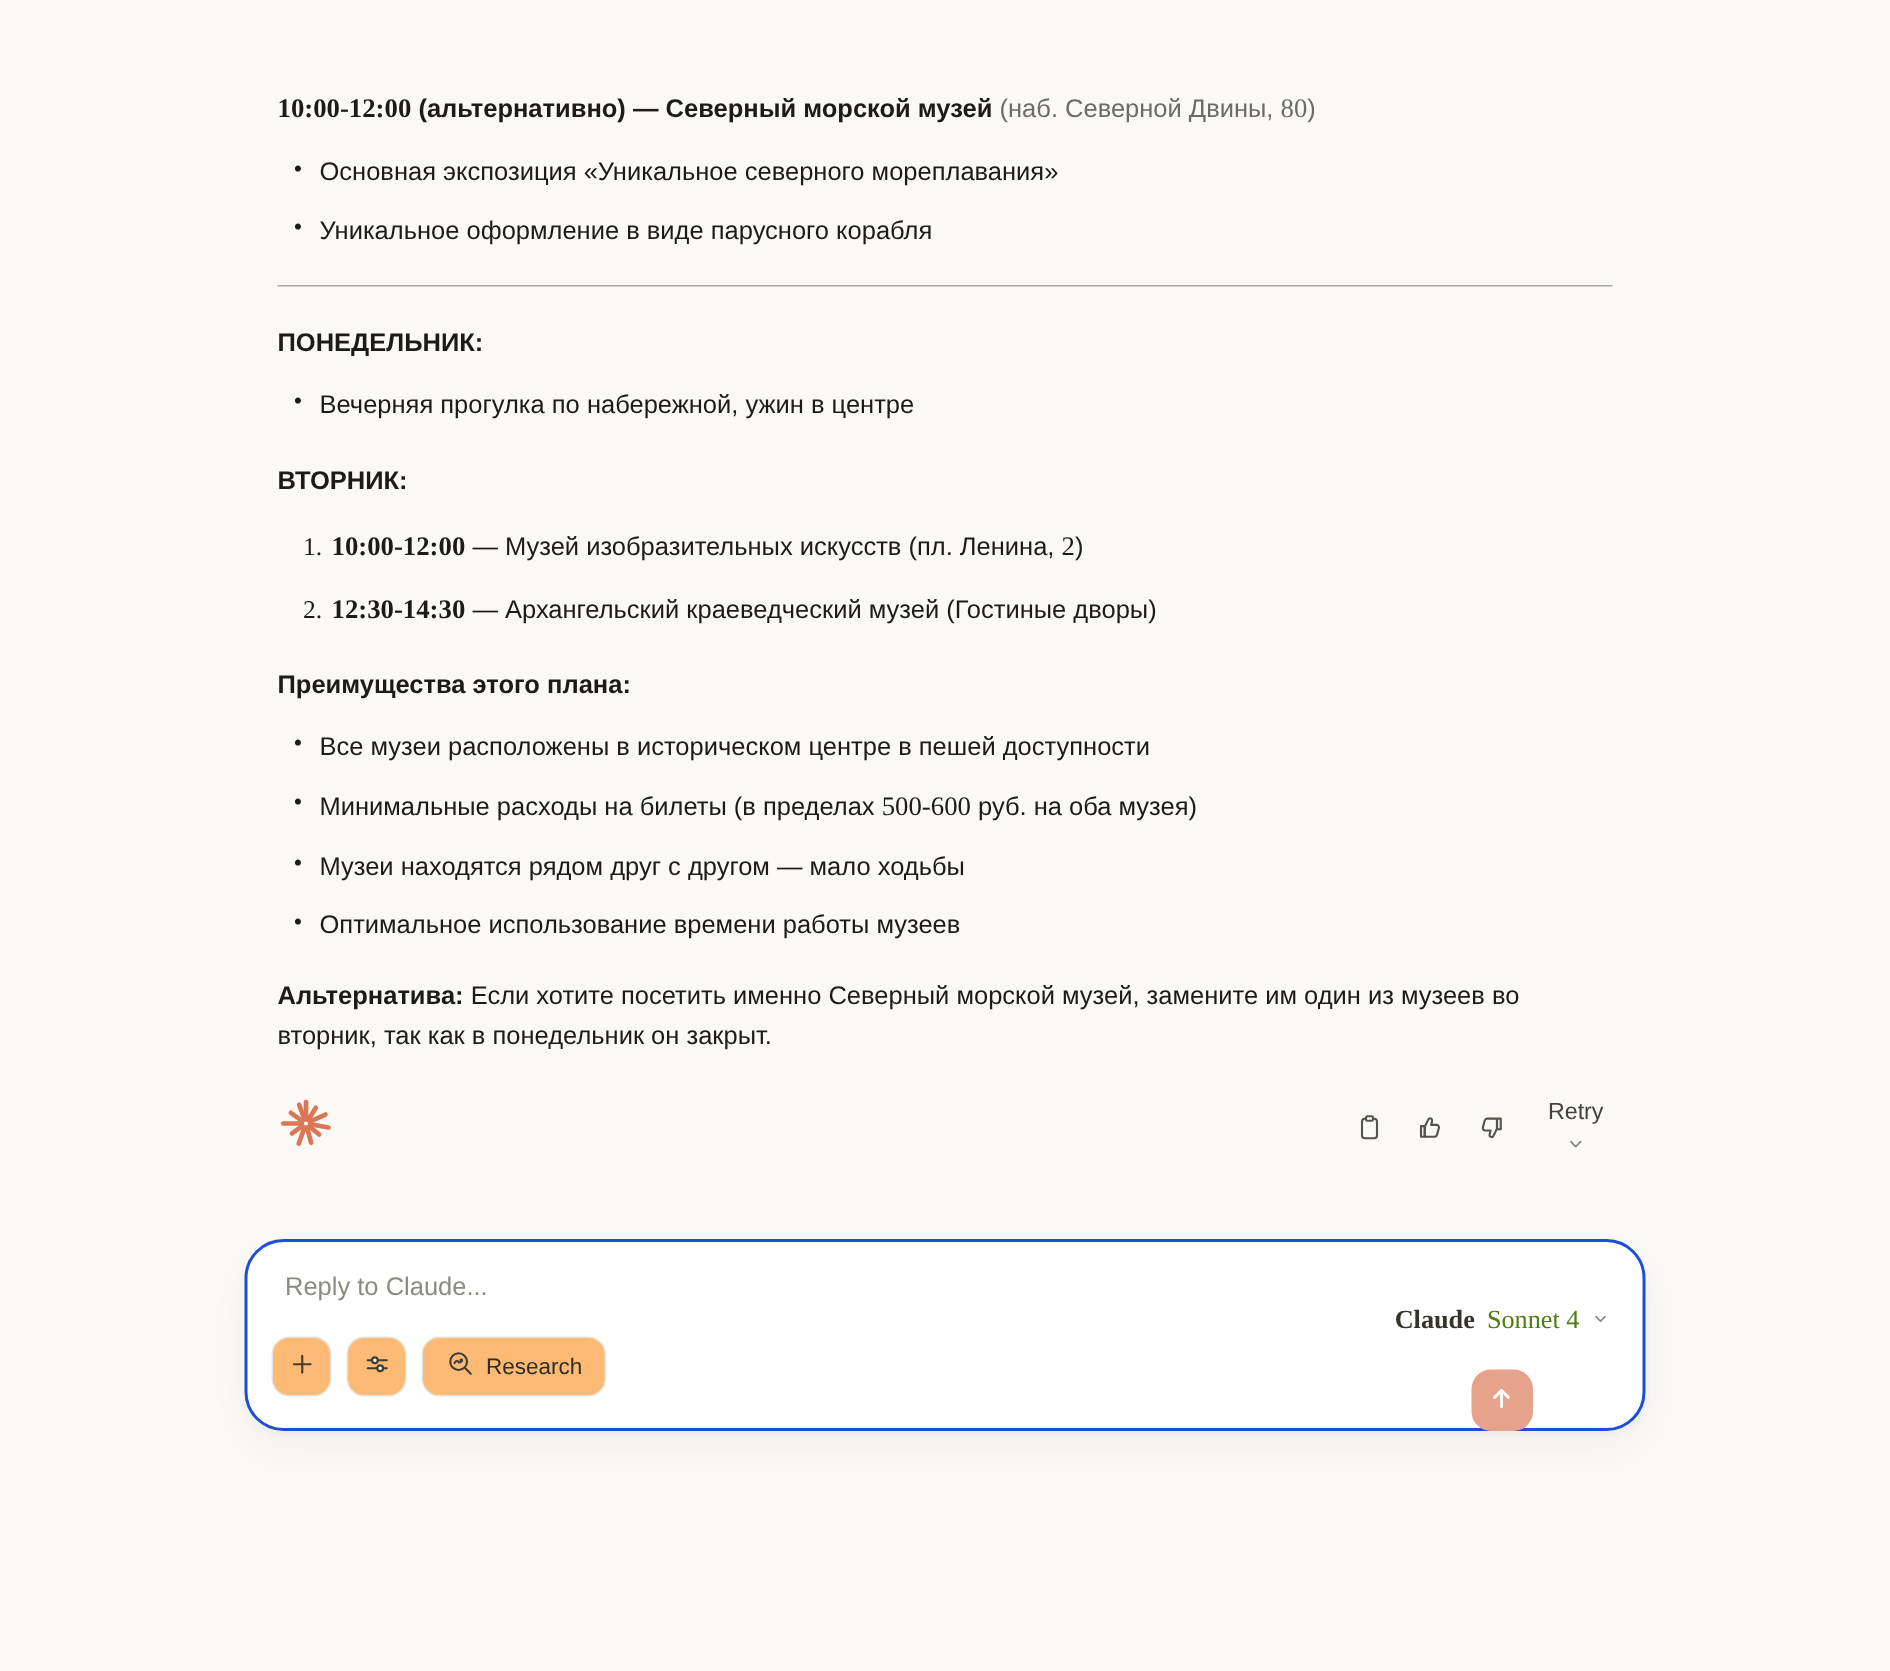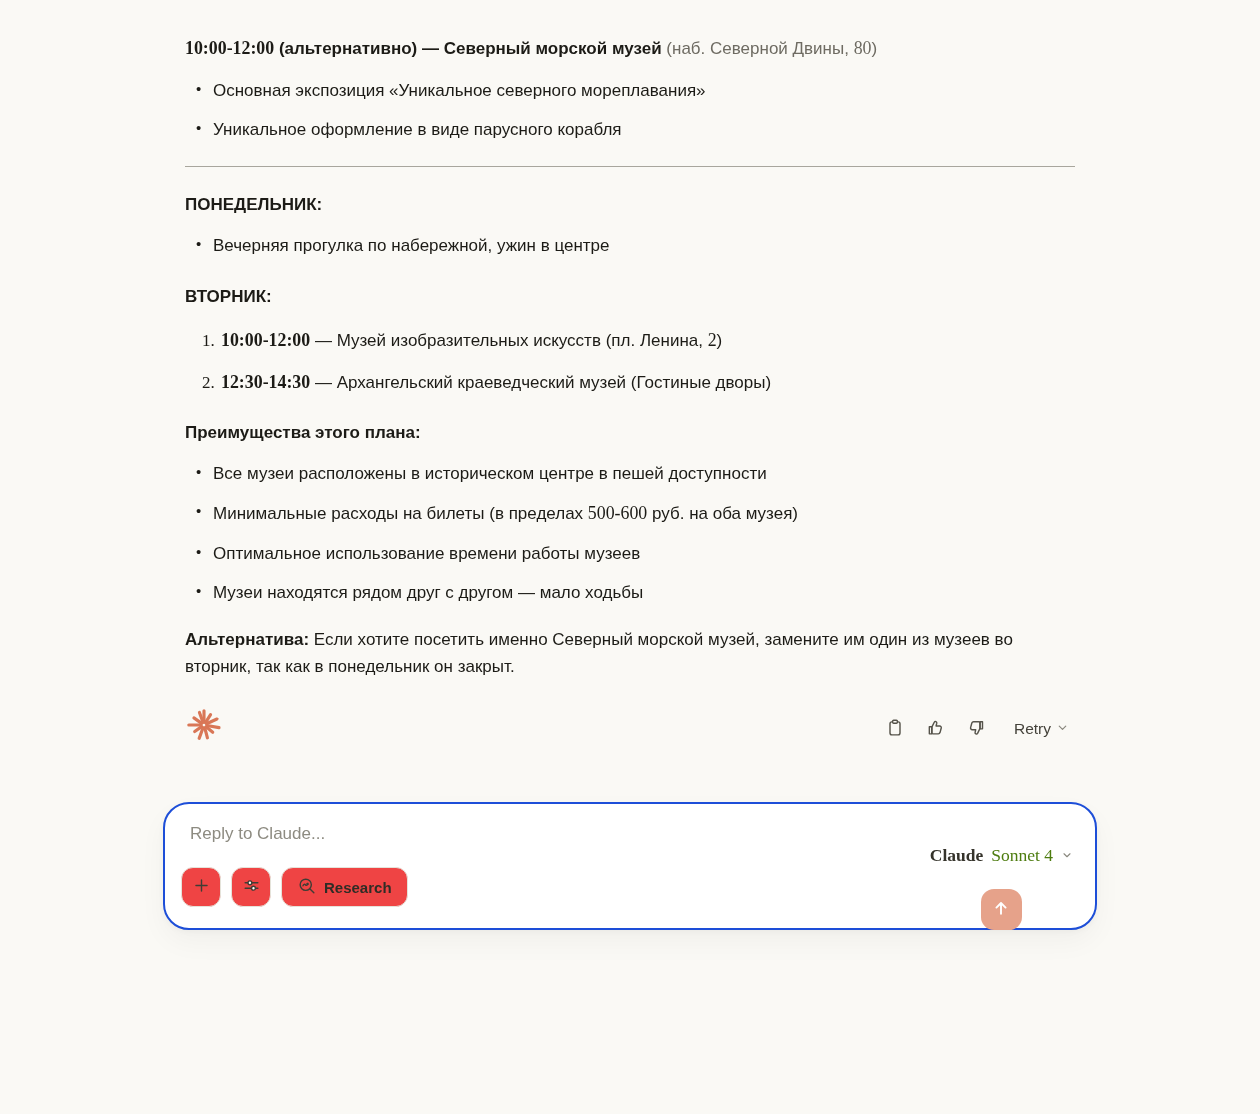--- a/index.html
+++ b/index.html
@@ -3,21 +3,21 @@
 <meta charset="utf-8">
 <style>
   * { box-sizing: border-box; }
   html,body { margin:0; padding:0; }
   body {
     width:1260px; height:1114px; overflow:hidden;
     background:#faf9f5;
     font-family:"Liberation Sans","DejaVu Sans",sans-serif;
     color:#1c1b16;
   }
-  .page { width:934px; margin:0 auto; padding-top:20px; }
+  .page { width:934px; margin:0 auto; padding-top:44px; }
   .content { padding:0 22px; font-size:17px; line-height:1.6; }
 
   .num { font-family:"Liberation Serif","DejaVu Serif",serif; font-size:1.05em; }
 
   h4.mh { font-size:17px; font-weight:700; margin:14px 0 6px; }
   .addr { color:#6e6b62; font-weight:400; }
 
   ul.b { list-style:none; margin:14px 0 20px; padding-left:28px; }
   ul.b li { position:relative; margin:12px 0; }
   ul.b li::before {
@@ -42,36 +42,36 @@
     border:1px solid #d9d6ca; border-radius:999px; background:#f4f3ec;
     font-size:12.5px; line-height:1.3; color:#4f4d42; vertical-align:2px;
     white-space:nowrap; cursor:pointer;
   }
 
   .msg-footer { display:flex; align-items:center; justify-content:space-between; margin-top:26px; }
   .actions { display:flex; align-items:center; gap:21px; }
   .icon-btn { background:none; border:none; padding:0; cursor:pointer; display:flex; align-items:center; color:#55534a; }
   .icon-btn svg { stroke:#55534a; }
   .retry-btn { display:flex; align-items:center; gap:5px; font-size:15.5px; color:#44423a; font-weight:500;
-               background:none; border:none; cursor:pointer; font-family:inherit; }
+               background:none; border:none; cursor:pointer; font-family:inherit;flex-direction:column; }
   .disclaimer { text-align:right; color:#8b897f; font-size:13.5px; margin-top:9px; }
 
   .composer {
     margin-top:50px; height:128px; background:#ffffff;
     border:2px solid #1d4ed8; border-radius:26px;
     box-shadow:0 2px 6px rgba(0,0,0,.03), 0 12px 28px rgba(0,0,0,.04);
     padding:20px 14px 14px; display:flex; flex-direction:column; justify-content:space-between;
   }
   .composer-input { padding:0 11px; color:#8d8b81; font-size:17px; cursor:text; }
   .composer-row { display:flex; align-items:center; justify-content:space-between; padding:0 2px; }
   .left-tools { display:flex; align-items:center; gap:10px; }
   .tool-btn {
     height:40px; min-width:40px; border:1px solid #e5e3da; border-radius:12px;
-    background:#ef4444; display:flex; align-items:center; justify-content:center;
-    color:#3f3d35; cursor:pointer; padding:0;font-weight:bold;
+    background:#fdba74; display:flex; align-items:center; justify-content:center;
+    color:#3f3d35; cursor:pointer; padding:0;
   }
   .research-btn { padding:0 15px; gap:7px; font-size:15px; color:#2f2d26; font-family:inherit; }
   .right-tools { display:flex; align-items:center; gap:22px;flex-direction:column; }
   .model-select { display:flex; align-items:center; gap:8px; background:none; border:none; cursor:pointer;
                   font-family:"Liberation Serif","DejaVu Serif",serif; font-size:17.5px; }
   .model-name { color:#35332b; font-weight:600; }
   .model-variant { color:#4d7c0f; font-weight:400; }
   .send-btn { width:41px; height:41px; border-radius:13px; background:#e6a28a; border:none;
               display:flex; align-items:center; justify-content:center; cursor:pointer; }
 </style>
@@ -122,24 +122,24 @@
 
     <p class="mp bold">Преимущества этого плана:</p>
     <ul class="b">
       <li>
         <span>Все музеи расположены в историческом центре в пешей доступности</span>
       </li>
       <li>
         <span>Минимальные расходы на билеты (в пределах <span class="num">500-600</span> руб. на оба музея)</span>
       </li>
       <li>
+        <span>Музеи находятся рядом друг с другом — мало ходьбы</span>
+      </li>
+      <li>
         <span>Оптимальное использование времени работы музеев</span>
-      </li>
-      <li>
-        <span>Музеи находятся рядом друг с другом — мало ходьбы</span>
       </li>
     </ul>
 
     <p class="mp">
       <span class="bold">Альтернатива:</span>
       <span>Если хотите посетить именно Северный морской музей, замените им один из музеев во вторник, так как в понедельник он закрыт.</span>
     </p>
 
     <div class="msg-footer">
       <span>

